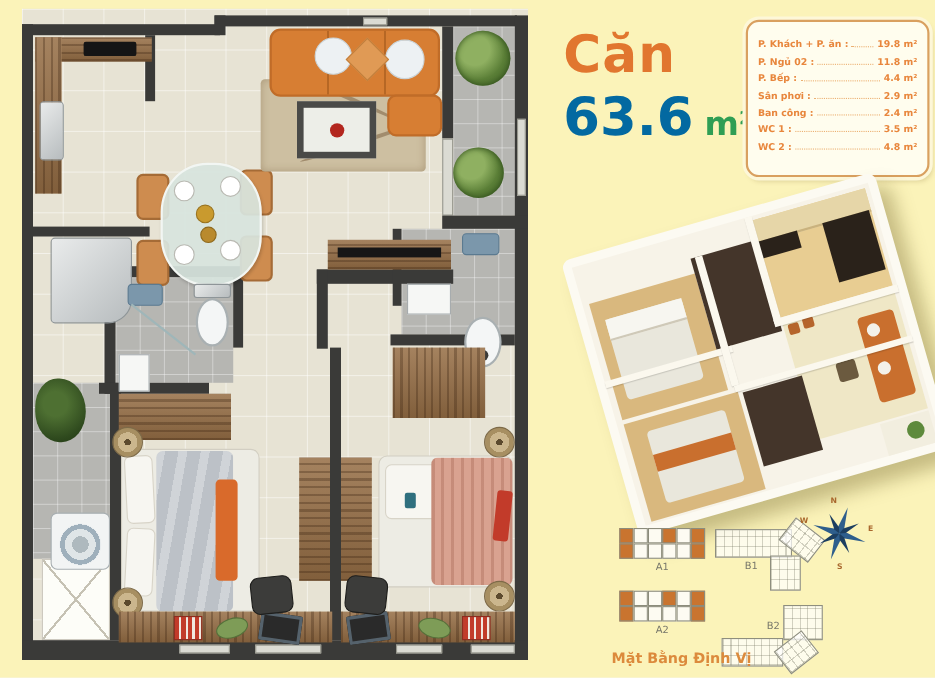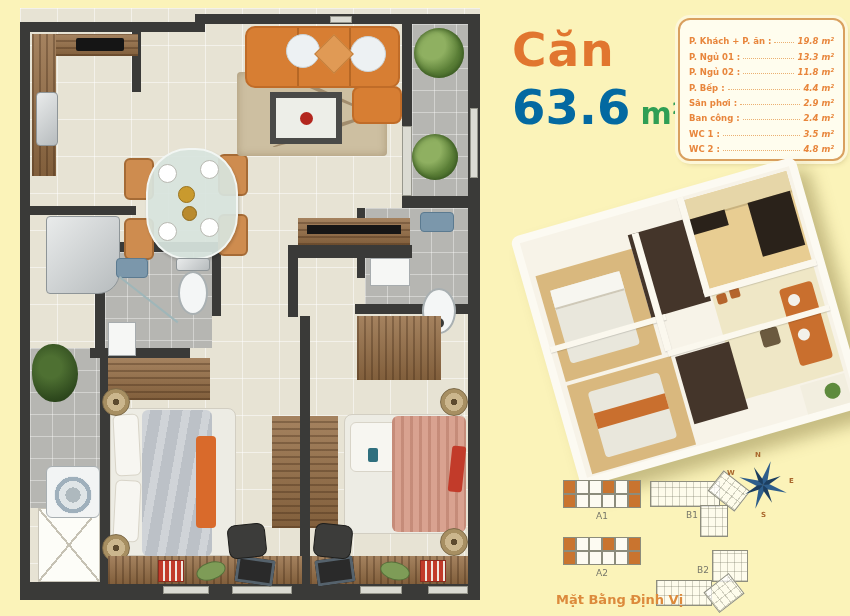--- a/index.html
+++ b/index.html
@@ -48,21 +48,21 @@
   
   .t-word{font-weight:bold;font-size:47px;color:#E1762F;letter-spacing:1px;}
   .t-area{font-weight:bold;font-size:48px;color:#0369a1;}
   .t-unit{font-weight:bold;font-size:30px;color:#2F9E54;margin-left:10px;}
   
   .legend{background:#FFFDEE;border:2px solid #D9A05F;border-radius:12px;
     box-shadow:0 0 0 3px #FDF7D8,2px 3px 5px rgba(120,90,30,.25);box-sizing:border-box;
     padding:11px 9px 7px 9px;}
   .lrow{display:flex;align-items:flex-end;height:15.4px;font-size:8.5px;font-weight:bold;color:#E8863C;}
   .lrow .lead{flex:1;border-bottom:1px dotted #EBB072;margin:0 3px 3px 3px;}
-  .lrow .val{white-space:nowrap;font-style:italic;}
+  .lrow .val{white-space:nowrap;}
   .lrow .lab{white-space:nowrap;}
   .caption{color:#DC8A3C;font-size:13px;font-weight:600;}
   .cletter{position:absolute;font-size:7px;color:#A9672D;font-weight:bold;}
   
   .iso{transform:rotate(-16deg);background:#F7F3E8;border:8px solid #FCFAF2;border-radius:8px;
        box-shadow:10px 14px 16px rgba(100,85,30,.35);box-sizing:border-box;}
   .iso-room{position:absolute;}
   .iso-wall{position:absolute;background:#FBF8EE;box-shadow:0 1px 1px rgba(0,0,0,.15);}
 </style>
 </head>
@@ -196,25 +196,20 @@
     </div>
   </div>
 
   <div class="abs legend" style="left:678px;top:18px;width:167px;height:143px;">
     <div class="lrow">
         <span class="lab">P. Khách + P. ăn :</span>
         <span class="lead"></span>
         <span class="val">19.8 m²</span>
       </div>
     <div class="lrow">
-        <span class="lab">P. Ngủ 01 :</span>
-        <span class="lead"></span>
-        <span class="val">13.3 m²</span>
-      </div>
-    <div class="lrow">
         <span class="lab">P. Ngủ 02 :</span>
         <span class="lead"></span>
         <span class="val">11.8 m²</span>
       </div>
     <div class="lrow">
         <span class="lab">P. Bếp :</span>
         <span class="lead"></span>
         <span class="val">4.4 m²</span>
       </div>
     <div class="lrow">
@@ -285,21 +280,21 @@
       <div class="acell"></div>
       <div class="acell"></div>
       <div class="acell"></div>
       <div class="acell or"></div>
   </div>
   <div class="abs lbl" style="left:563px;top:511px;width:78px;">A1</div>
 
   <div class="abs bldg" style="left:650px;top:481px;width:70px;height:26px;"></div>
   <div class="abs bldg" style="left:712px;top:478px;width:34px;height:26px;transform:rotate(38deg);"></div>
   <div class="abs bldg" style="left:700px;top:505px;width:28px;height:32px;"></div>
-  <div class="abs lbl" style="left:668px;top:510px;width:30px;text-align:right;">B1</div>
+  <div class="abs lbl" style="left:668px;top:510px;width:30px;">B1</div>
 
   <div class="abs" style="left:563px;top:537px;width:78px;height:28px;display:grid;grid-template-columns:repeat(6,1fr);grid-template-rows:repeat(2,1fr);gap:0;">
     <div class="acell or"></div>
       <div class="acell"></div>
       <div class="acell"></div>
       <div class="acell or"></div>
       <div class="acell"></div>
       <div class="acell or"></div>
     <div class="acell or"></div>
       <div class="acell"></div>

